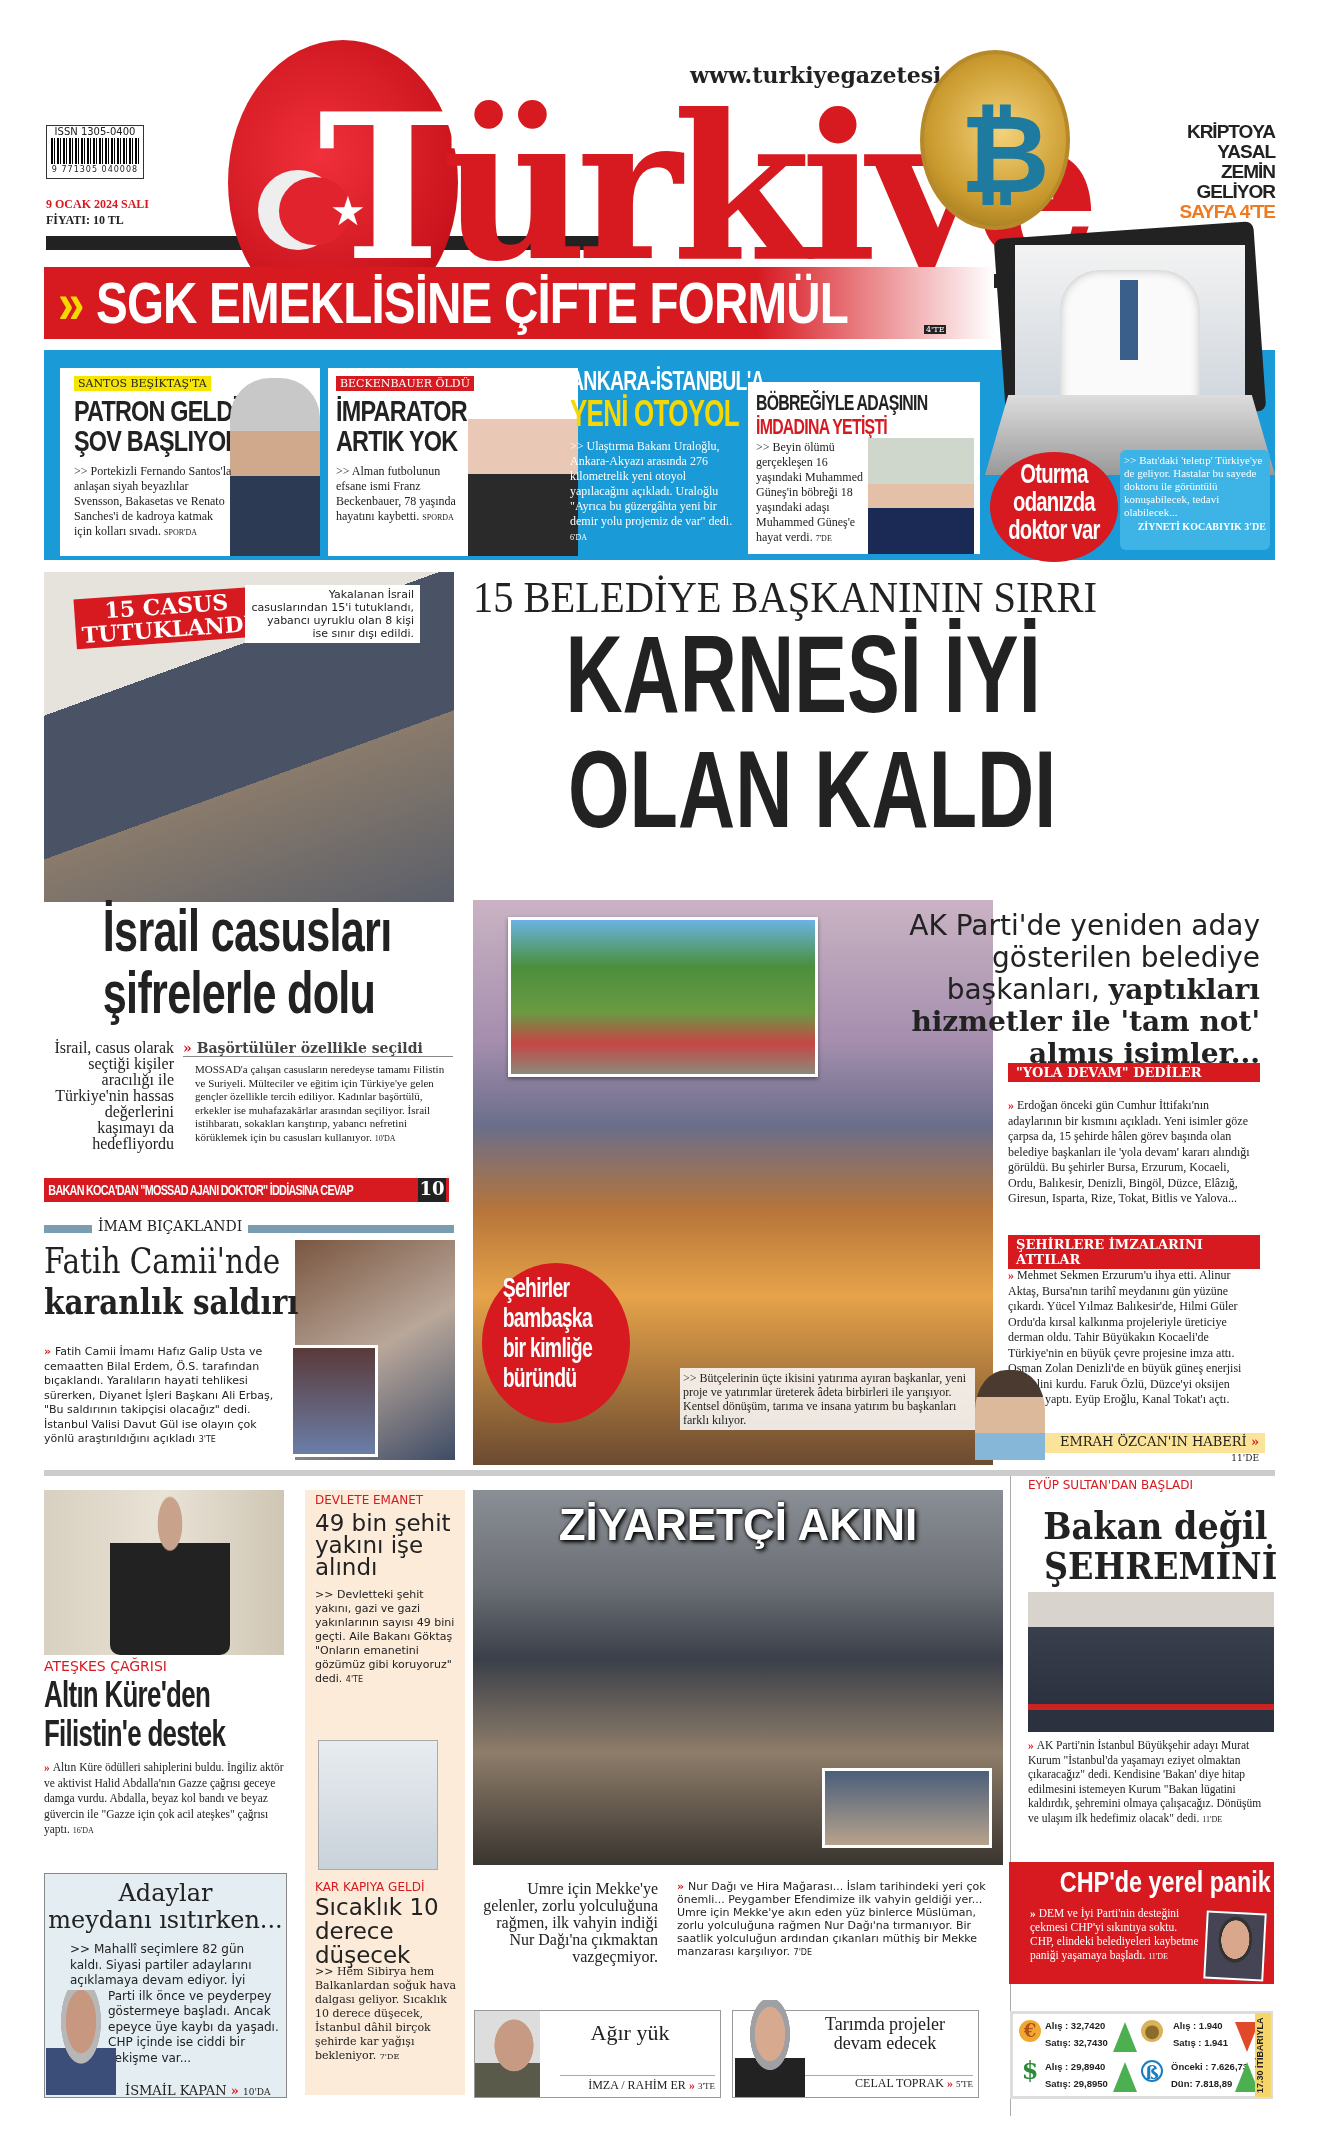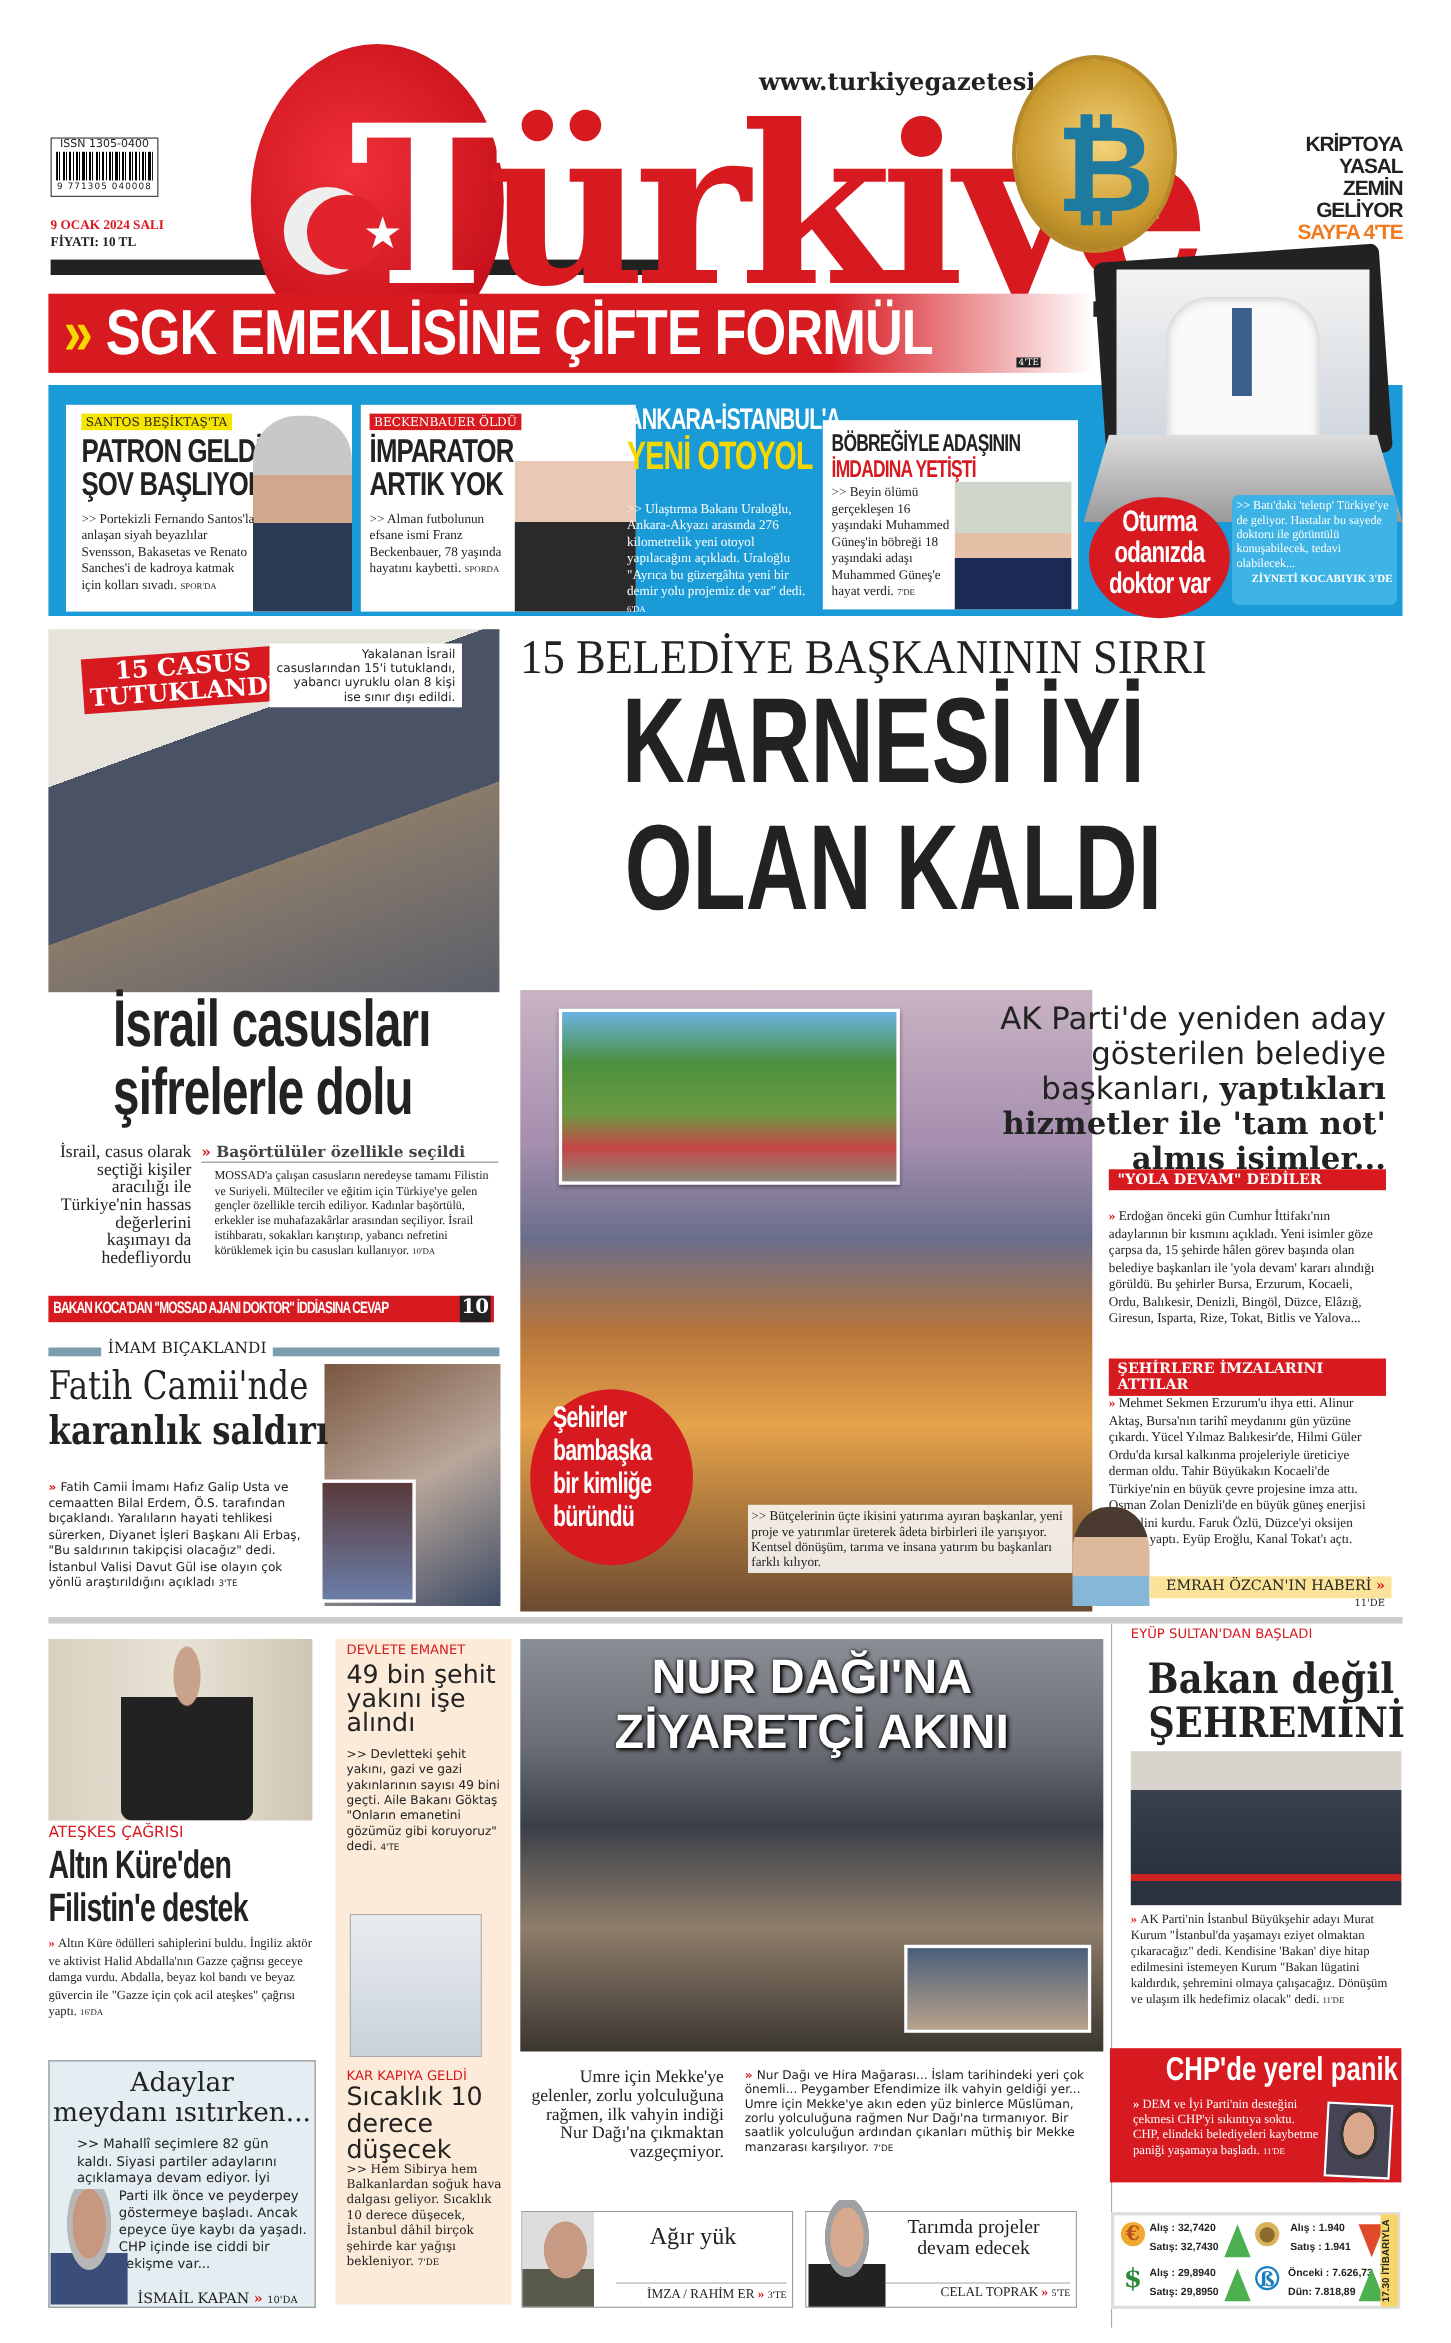--- a/index.html
+++ b/index.html
@@ -194,21 +194,21 @@
 <div class="abs card" style="left:328px;width:250px">
   <div class="abs tag" style="left:8px;top:8px;background:#d71920;color:#fff">BECKENBAUER ÖLDÜ</div>
   <div class="abs cond hd" style="left:8px;top:28px">İMPARATOR</div>
   <div class="abs cond hd" style="left:8px;top:58px">ARTIK YOK</div>
   <div class="abs" style="left:140px;top:6px;width:110px;height:182px;background:linear-gradient(#0000 25%,#e9c9b5 25% 55%,#2a2a2a 55%);border-radius:50px 50px 0 0"></div>
   <div class="abs small" style="left:8px;top:96px;width:125px"><span>&gt;&gt; Alman futbolunun efsane ismi Franz Beckenbauer, 78 yaşında hayatını kaybetti.</span> <span style="font-size:8px">SPORDA</span></div>
 </div>
 <div class="abs" id="otoyol" style="left:570px;top:366px;width:175px">
   <div class="cond h1">ANKARA-İSTANBUL'A</div>
   <div class="cond h2" style="margin-top:-4px">YENİ OTOYOL</div>
-  <p class="small" style="margin-top:20px"><span>&gt;&gt; Ulaştırma Bakanı Uraloğlu, Ankara-Akyazı arasında 276 kilometrelik yeni otoyol yapılacağını açıkladı. Uraloğlu "Ayrıca bu güzergâhta yeni bir demir yolu projemiz de var" dedi.</span> <span style="font-size:8px">6'DA</span></p>
+  <p class="small" style="margin-top:4px"><span>&gt;&gt; Ulaştırma Bakanı Uraloğlu, Ankara-Akyazı arasında 276 kilometrelik yeni otoyol yapılacağını açıkladı. Uraloğlu "Ayrıca bu güzergâhta yeni bir demir yolu projemiz de var" dedi.</span> <span style="font-size:8px">6'DA</span></p>
 </div>
 <div class="abs card" style="left:748px;top:382px;width:232px;height:172px">
   <div class="abs cond" style="left:8px;top:8px;font-size:22px;transform:scaleX(.72);white-space:nowrap">BÖBREĞİYLE ADAŞININ</div>
   <div class="abs cond red" style="left:8px;top:32px;font-size:22px;transform:scaleX(.72);white-space:nowrap">İMDADINA YETİŞTİ</div>
   <div class="abs" style="left:120px;top:56px;width:106px;height:116px;background:linear-gradient(#cfd6cc 40%,#e4c0a6 40% 60%,#1a2a55 60%)"></div>
   <div class="abs small" style="left:8px;top:58px;width:112px"><span>&gt;&gt; Beyin ölümü gerçekleşen 16 yaşındaki Muhammed Güneş'in böbreği 18 yaşındaki adaşı Muhammed Güneş'e hayat verdi.</span> <span style="font-size:8px">7'DE</span></div>
 </div>
 <div class="abs cond" id="doktorBubble">
   <span>Oturma</span>
   <span>odanızda</span>
@@ -285,21 +285,20 @@
 <div class="abs" id="devlete">DEVLETE EMANET</div>
 <div class="abs" id="bin49">49 bin şehit yakını işe alındı</div>
 <div class="abs" id="binBody"><span>&gt;&gt; Devletteki şehit yakını, gazi ve gazi yakınlarının sayısı 49 bini geçti. Aile Bakanı Göktaş "Onların emanetini gözümüz gibi koruyoruz" dedi.</span> <span style="font-size:8px">4'TE</span></div>
 <div class="abs" id="snow"></div>
 <div class="abs" id="karKap">KAR KAPIYA GELDİ</div>
 <div class="abs" id="sicak">Sıcaklık 10 derece düşecek</div>
 <div class="abs" id="sicakBody"><span>&gt;&gt; Hem Sibirya hem Balkanlardan soğuk hava dalgası geliyor. Sıcaklık 10 derece düşecek, İstanbul dâhil birçok şehirde kar yağışı bekleniyor.</span> <span style="font-size:8px">7'DE</span></div>
 
 <div class="abs" id="nurPhoto"></div>
 <div class="abs" id="nurT1">
-    <div>NUR DAĞI'NA</div>
     <div>ZİYARETÇİ AKINI</div>
   </div>
 <div class="abs" id="nurInset"></div>
 <div class="abs" id="umre">Umre için Mekke'ye gelenler, zorlu yolculuğuna rağmen, ilk vahyin indiği Nur Dağı'na çıkmaktan vazgeçmiyor.</div>
 <div class="abs" id="nurBody"><span class="arr">» </span><span>Nur Dağı ve Hira Mağarası... İslam tarihindeki yeri çok önemli... Peygamber Efendimize ilk vahyin geldiği yer... Umre için Mekke'ye akın eden yüz binlerce Müslüman, zorlu yolculuğuna rağmen Nur Dağı'na tırmanıyor. Bir saatlik yolculuğun ardından çıkanları müthiş bir Mekke manzarası karşılıyor.</span> <span style="font-size:8px">7'DE</span></div>
 
 <div class="abs colbox" id="agir"></div>
 <div class="abs" id="agirPhoto"></div>
 <div class="abs" id="agirTitle">Ağır yük</div>
 <div class="abs" id="agirSig"><span>İMZA / RAHİM ER</span> <span class="arr">»</span> <span style="font-size:9px">3'TE</span></div>

